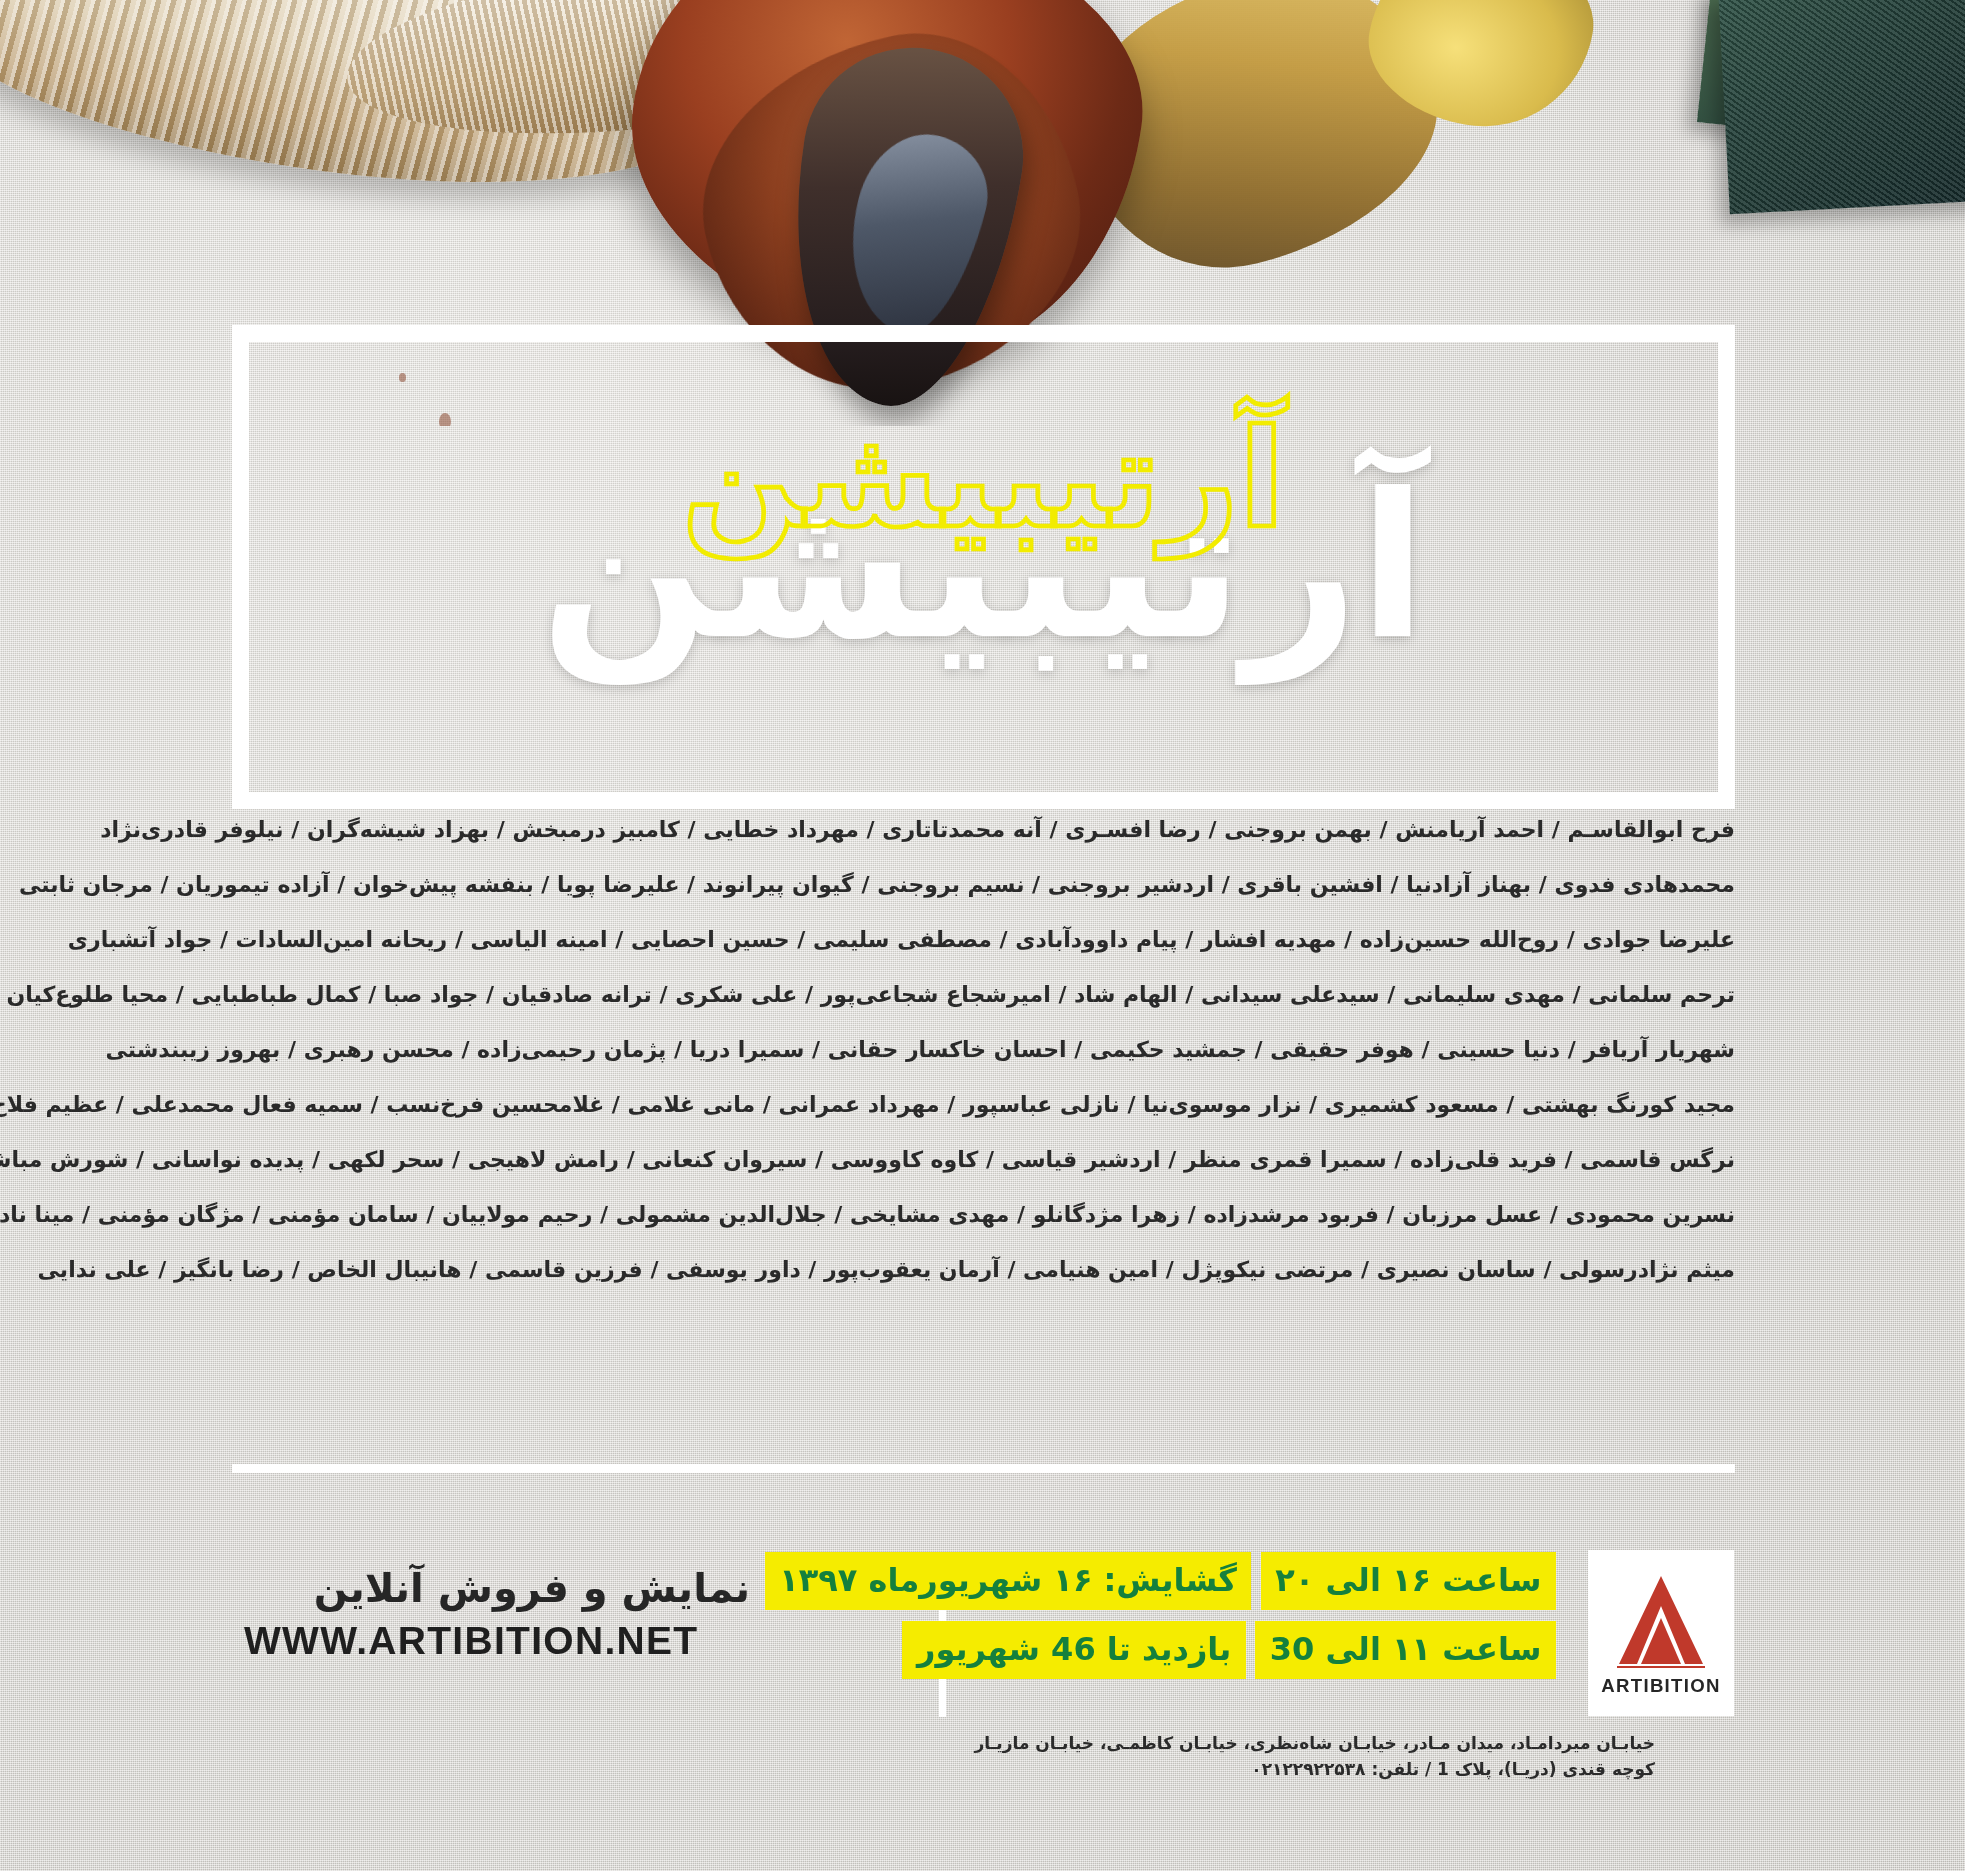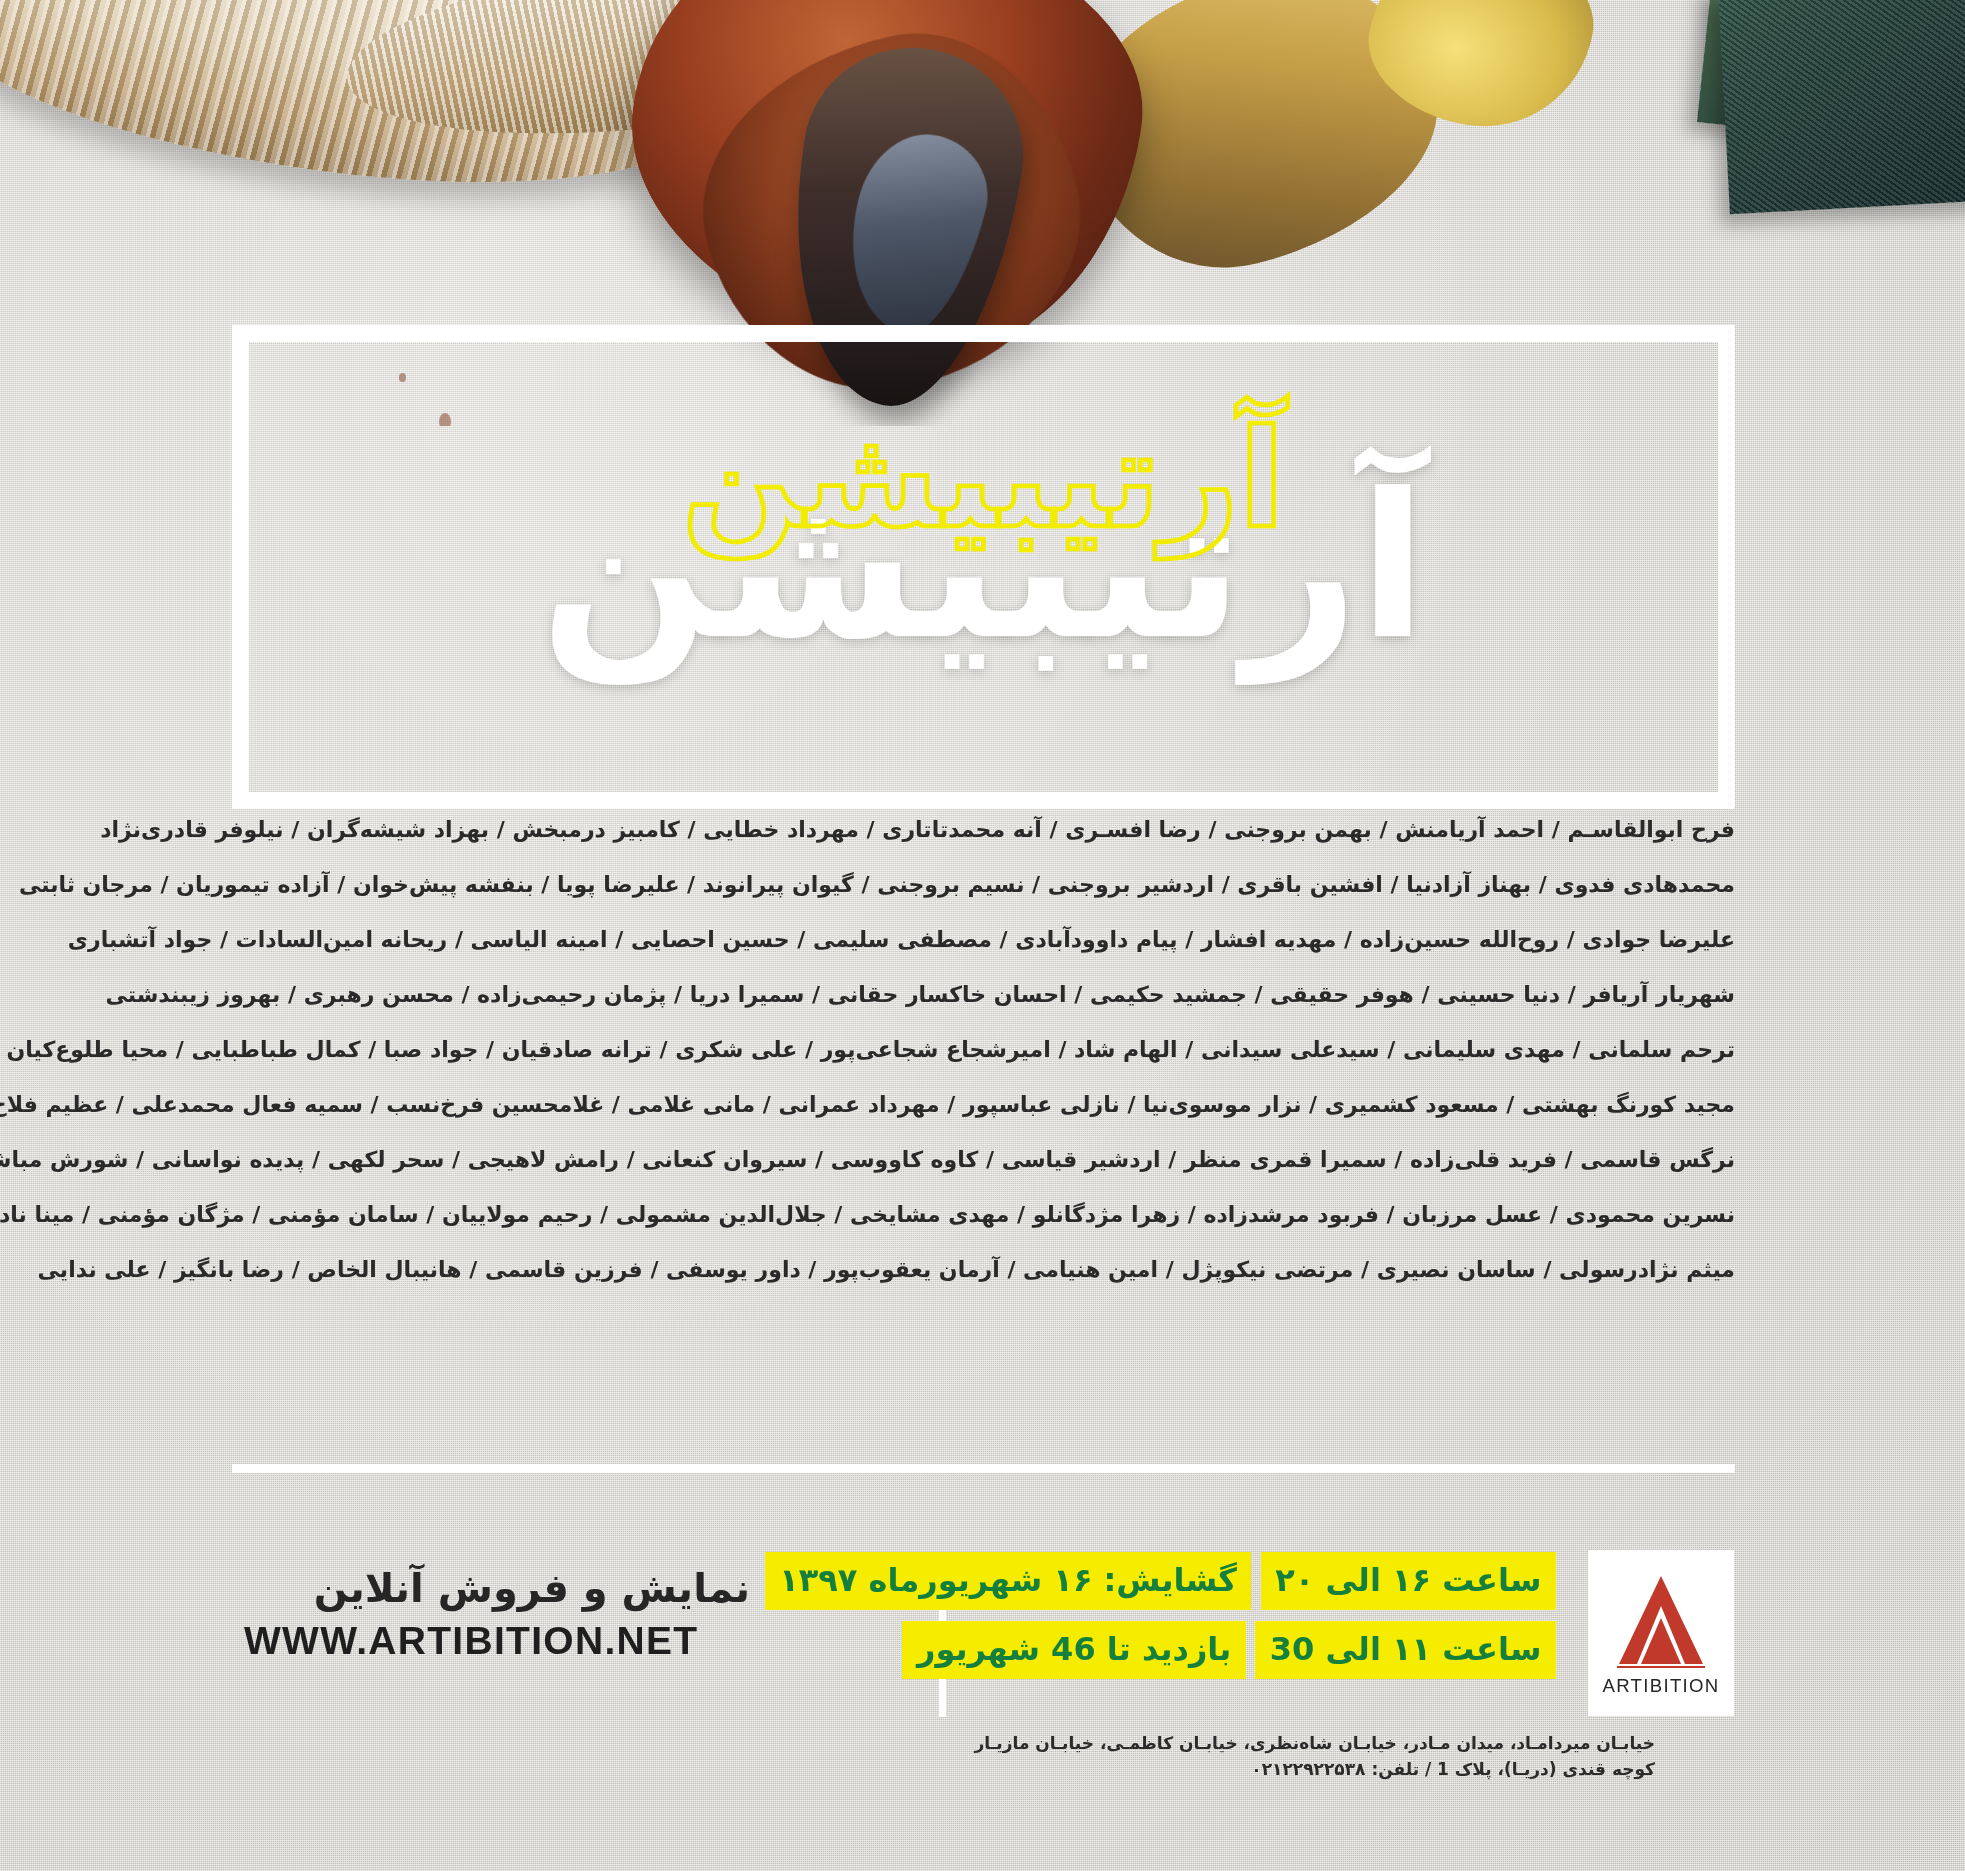--- a/index.html
+++ b/index.html
@@ -200,21 +200,21 @@
   .logo-box {
     position: absolute; top: 13.3px; left: 1356px;
     width: 146px; height: 166px;
     background: #ffffff;
     display: flex; flex-direction: column; align-items: center; justify-content: center;
   }
   .logo-mark { width: 100px; height: 100px; }
   .logo-text {
     margin-top: 5.3px;
     font-family: "Liberation Sans", sans-serif;
-    font-size: 18.6px; font-weight: 400; letter-spacing: 1.3px; color: #262626;
+    font-size: 18.6px; font-weight: 700; letter-spacing: 1.3px; color: #262626;
   }
 
   .yellow-col { position: absolute; top: 14.6px; left: 725px; width: 599px; }
   .yellow-row { display: flex; justify-content: flex-start; margin-bottom: 10.6px; }
   .yellow-chip {
     background: #f5ec00;
     color: #15803d;
     font-family: "DejaVu Sans", sans-serif;
     font-weight: 700;
     font-size: 32px;
@@ -274,22 +274,22 @@
     <div class="title-inner">
       <div class="title-fa">آرتیبیشن</div>
     </div>
     <div class="title-en-outline">آرتیبیشن</div>
   </div>
 
   <div class="names">
     <div class="names-row">فرح ابوالقاسـم / احمد آریامنش / بهمن بروجنی / رضا افسـری / آنه محمدتاتاری / مهرداد خطایی / کامبیز درمبخش / بهزاد شیشه‌گران / نیلوفر قادری‌نژاد</div>
     <div class="names-row">محمدهادی فدوی / بهناز آزادنیا / افشین باقری / اردشیر بروجنی / نسیم بروجنی / گیوان پیرانوند / علیرضا پویا / بنفشه پیش‌خوان / آزاده تیموریان / مرجان ثابتی</div>
     <div class="names-row">علیرضا جوادی / روح‌الله حسین‌زاده / مهدیه افشار / پیام داوودآبادی / مصطفی سلیمی / حسین احصایی / امینه الیاسی / ریحانه امین‌السادات / جواد آتشباری</div>
+    <div class="names-row">ترحم سلمانی / مهدی سلیمانی / سیدعلی سیدانی / الهام شاد / امیرشجاع شجاعی‌پور / علی شکری / ترانه صادقیان / جواد صبا / کمال طباطبایی / محیا طلوع‌کیان</div>
     <div class="names-row">شهریار آریافر / دنیا حسینی / هوفر حقیقی / جمشید حکیمی / احسان خاکسار حقانی / سمیرا دریا / پژمان رحیمی‌زاده / محسن رهبری / بهروز زیبندشتی</div>
-    <div class="names-row">ترحم سلمانی / مهدی سلیمانی / سیدعلی سیدانی / الهام شاد / امیرشجاع شجاعی‌پور / علی شکری / ترانه صادقیان / جواد صبا / کمال طباطبایی / محیا طلوع‌کیان</div>
     <div class="names-row">مجید کورنگ بهشتی / مسعود کشمیری / نزار موسوی‌نیا / نازلی عباسپور / مهرداد عمرانی / مانی غلامی / غلامحسین فرخ‌نسب / سمیه فعال محمدعلی / عظیم فلاح</div>
     <div class="names-row">نرگس قاسمی / فرید قلی‌زاده / سمیرا قمری منظر / اردشیر قیاسی / کاوه کاووسی / سیروان کنعانی / رامش لاهیجی / سحر لکهی / پدیده نواسانی / شورش مباشری</div>
     <div class="names-row">نسرین محمودی / عسل مرزبان / فربود مرشدزاده / زهرا مژدگانلو / مهدی مشایخی / جلال‌الدین مشمولی / رحیم مولاییان / سامان مؤمنی / مژگان مؤمنی / مینا نادری</div>
     <div class="names-row">میثم نژادرسولی / ساسان نصیری / مرتضی نیکوپژل / امین هنیامی / آرمان یعقوب‌پور / داور یوسفی / فرزین قاسمی / هانیبال الخاص / رضا بانگیز / علی ندایی</div>
   </div>
 
   <div class="divider"></div>
 
   <div class="footer">
 

